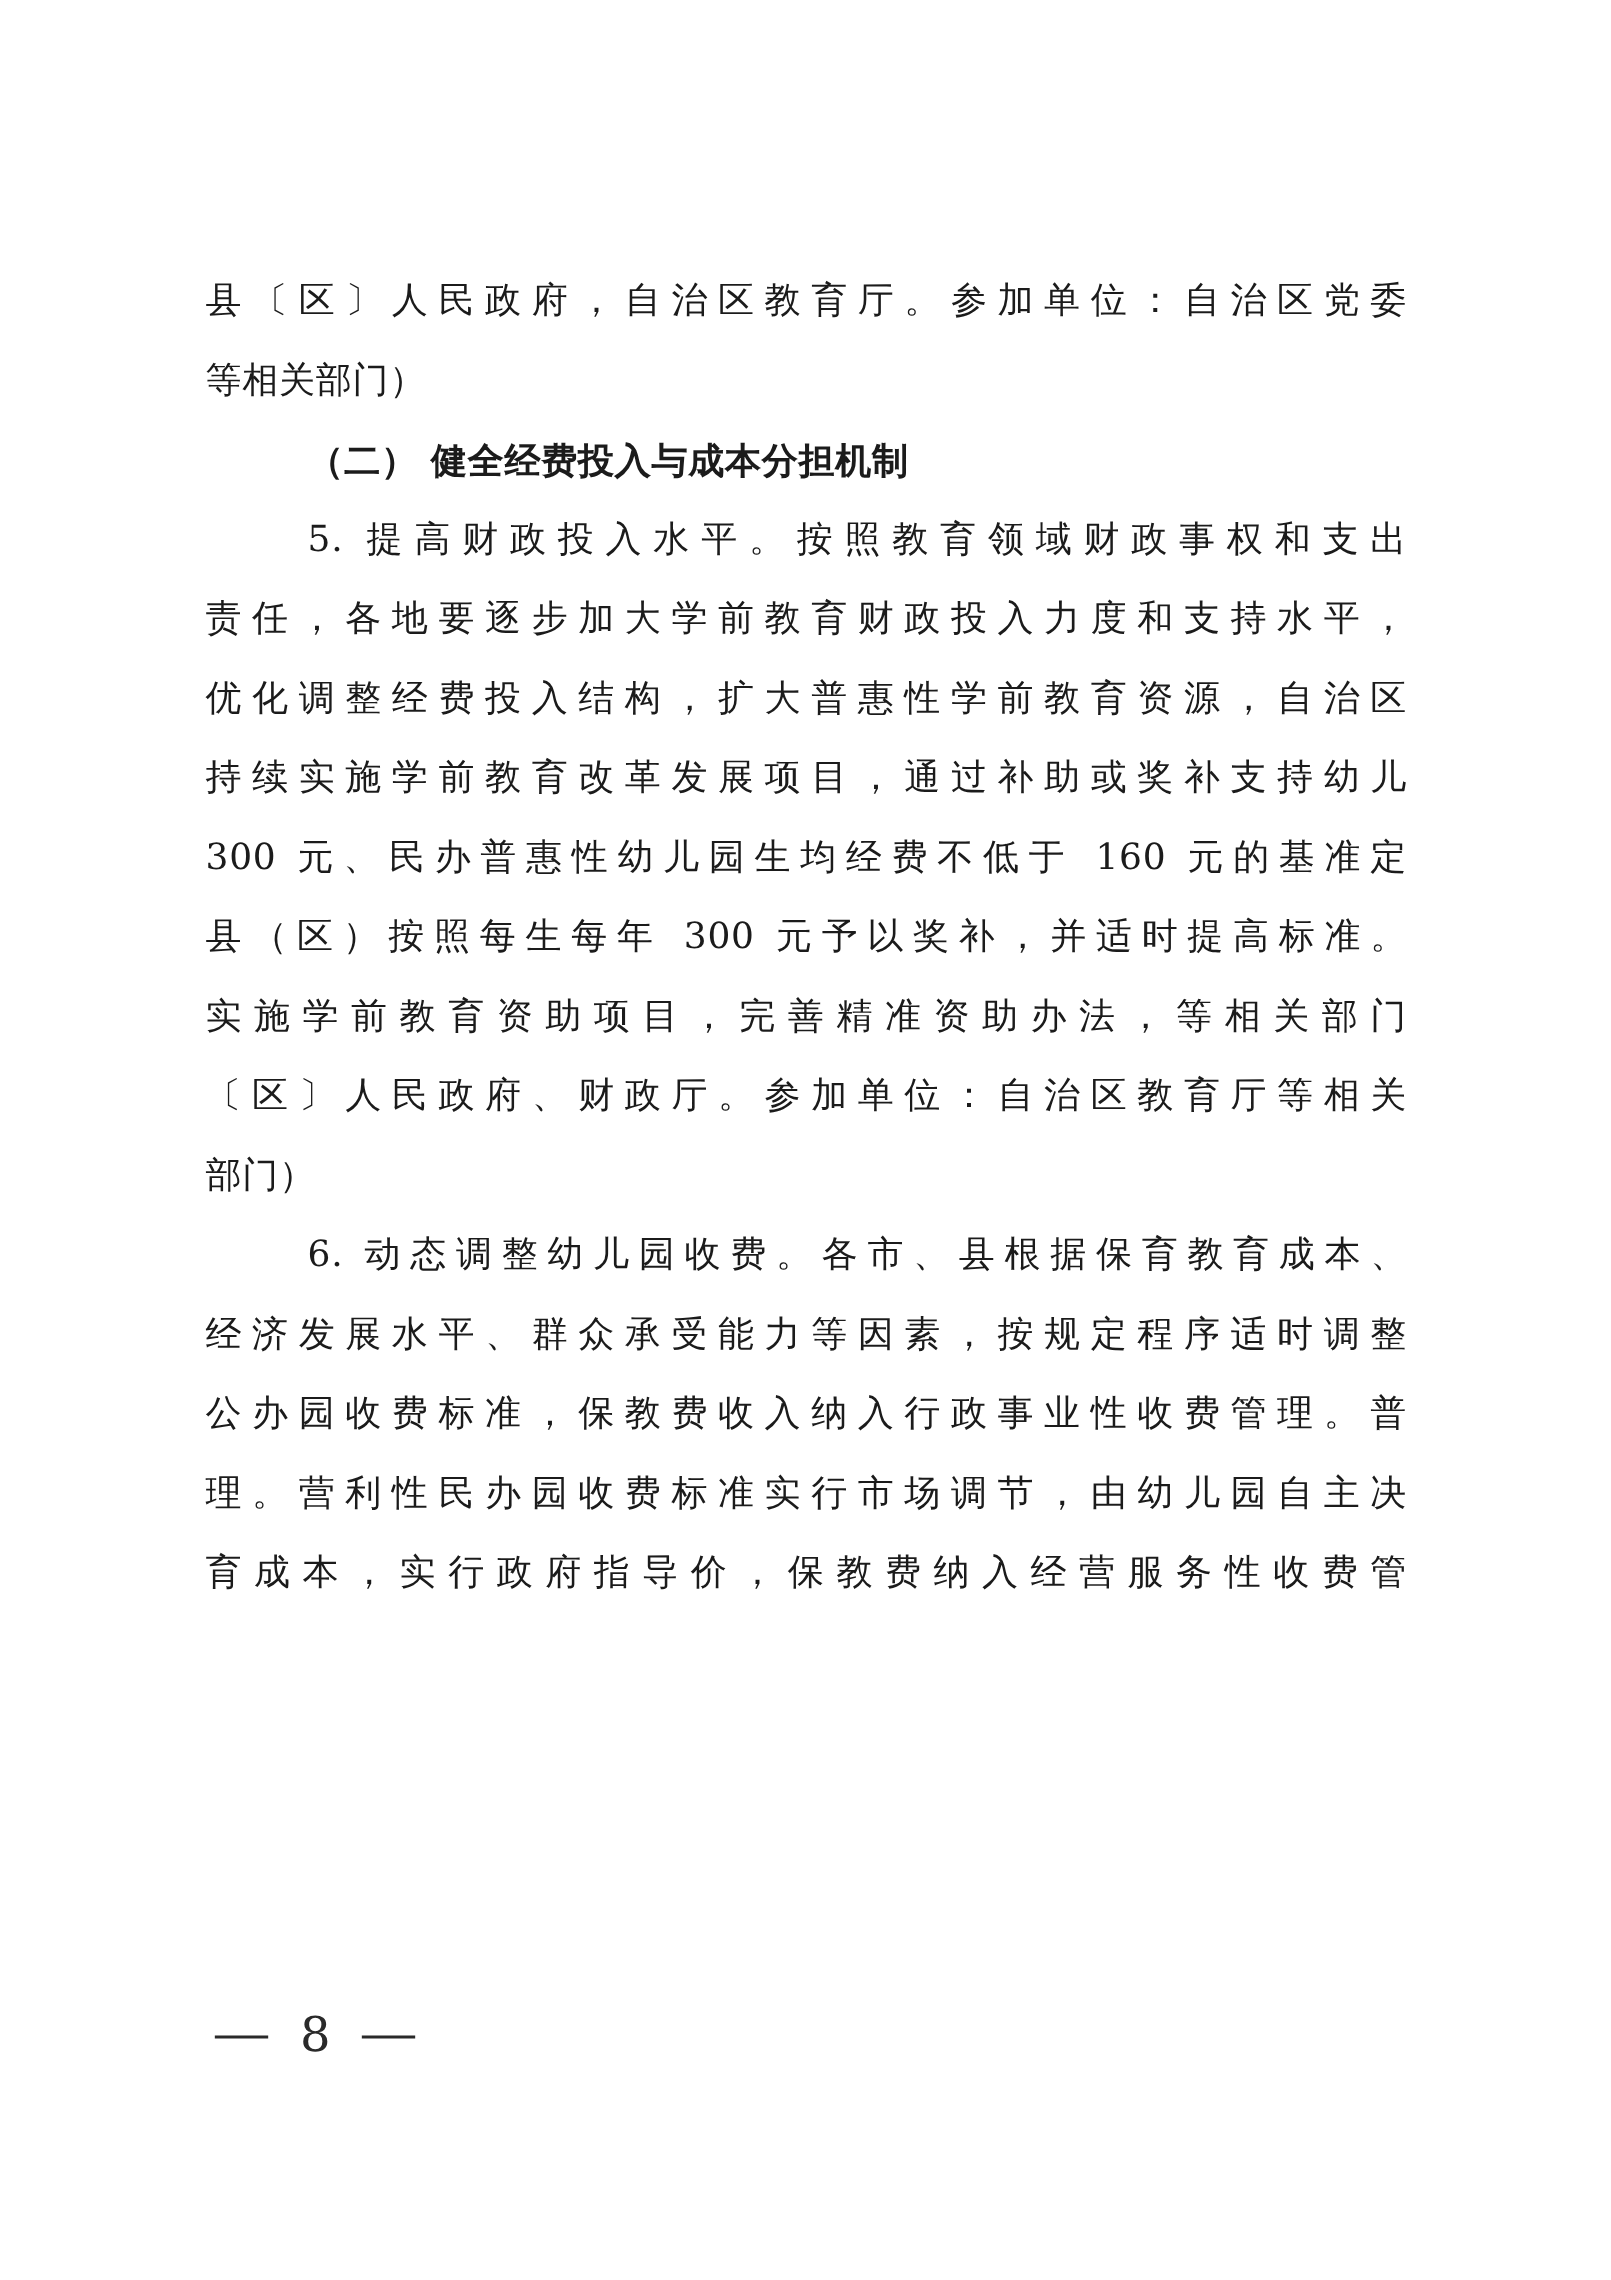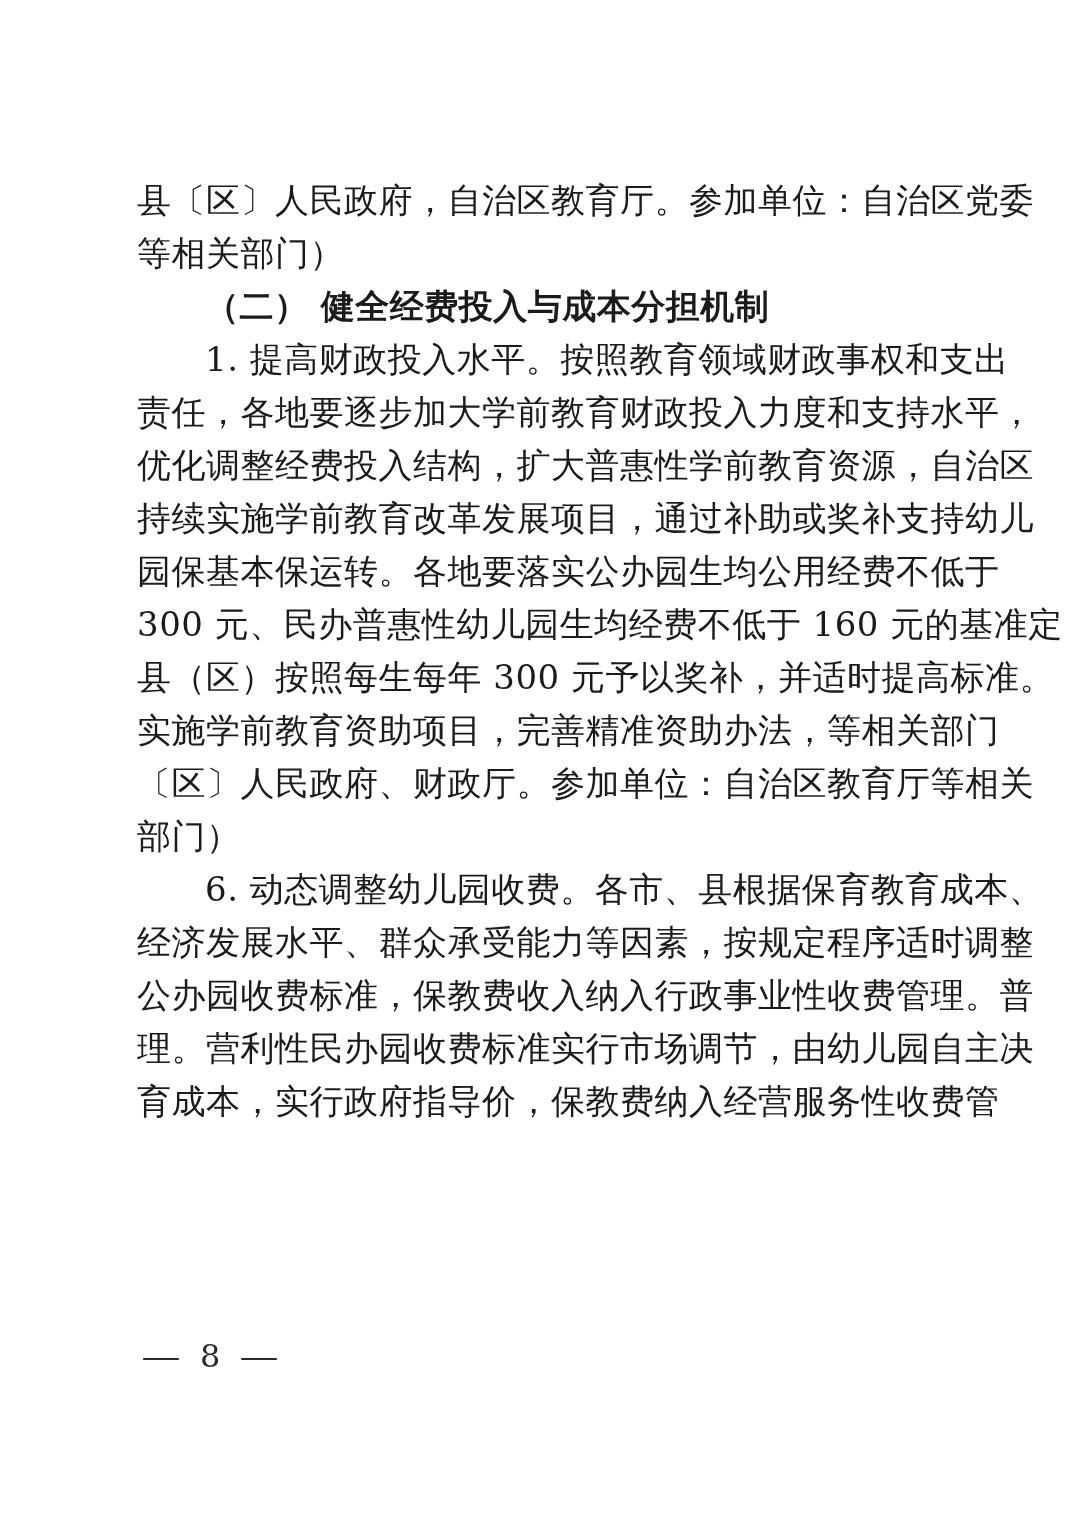--- a/index.html
+++ b/index.html
@@ -20,21 +20,21 @@
     position: absolute;
     left: 137px;
     top: 174px;
     width: 801px;
   }
   .line {
     box-sizing: border-box;
     width: 100%;
     height: 53px;
     line-height: 53px;
-    font-size: 34px;
+    font-size: 24px;
     white-space: nowrap;
     text-align: justify;
     text-align-last: justify;
     letter-spacing: 0.5px;
   }
   .line.nofill {
     text-align: center;
     text-align-last: left;
   }
   .line.indent {
@@ -66,25 +66,24 @@
 </style>
 </head>
 <body>
 
 <div class="page">
 
   <div class="text-block">
     <div class="line">县〔区〕人民政府，自治区教育厅。参加单位：自治区党委</div>
     <div class="line nofill">等相关部门）</div>
     <div class="line nofill indent heading">（二） 健全经费投入与成本分担机制</div>
-    <div class="line indent">1. 提高财政投入水平。按照教育领域财政事权和支出</div>
+    <div class="line indent">5. 提高财政投入水平。按照教育领域财政事权和支出</div>
     <div class="line">责任，各地要逐步加大学前教育财政投入力度和支持水平，</div>
     <div class="line">优化调整经费投入结构，扩大普惠性学前教育资源，自治区</div>
     <div class="line">持续实施学前教育改革发展项目，通过补助或奖补支持幼儿</div>
-    <div class="line">园保基本保运转。各地要落实公办园生均公用经费不低于</div>
     <div class="line">300 元、民办普惠性幼儿园生均经费不低于 160 元的基准定</div>
     <div class="line">县（区）按照每生每年 300 元予以奖补，并适时提高标准。</div>
     <div class="line">实施学前教育资助项目，完善精准资助办法，等相关部门</div>
     <div class="line">〔区〕人民政府、财政厅。参加单位：自治区教育厅等相关</div>
     <div class="line nofill">部门）</div>
     <div class="line indent">6. 动态调整幼儿园收费。各市、县根据保育教育成本、</div>
     <div class="line">经济发展水平、群众承受能力等因素，按规定程序适时调整</div>
     <div class="line">公办园收费标准，保教费收入纳入行政事业性收费管理。普</div>
     <div class="line">理。营利性民办园收费标准实行市场调节，由幼儿园自主决</div>
     <div class="line">育成本，实行政府指导价，保教费纳入经营服务性收费管</div>

